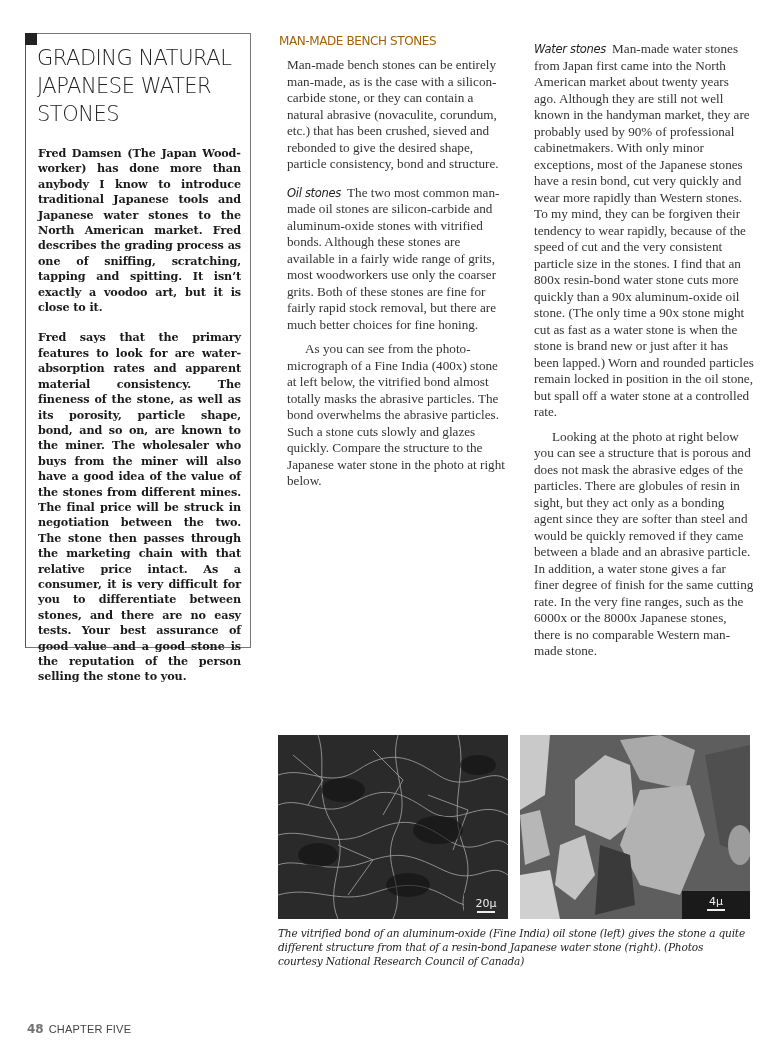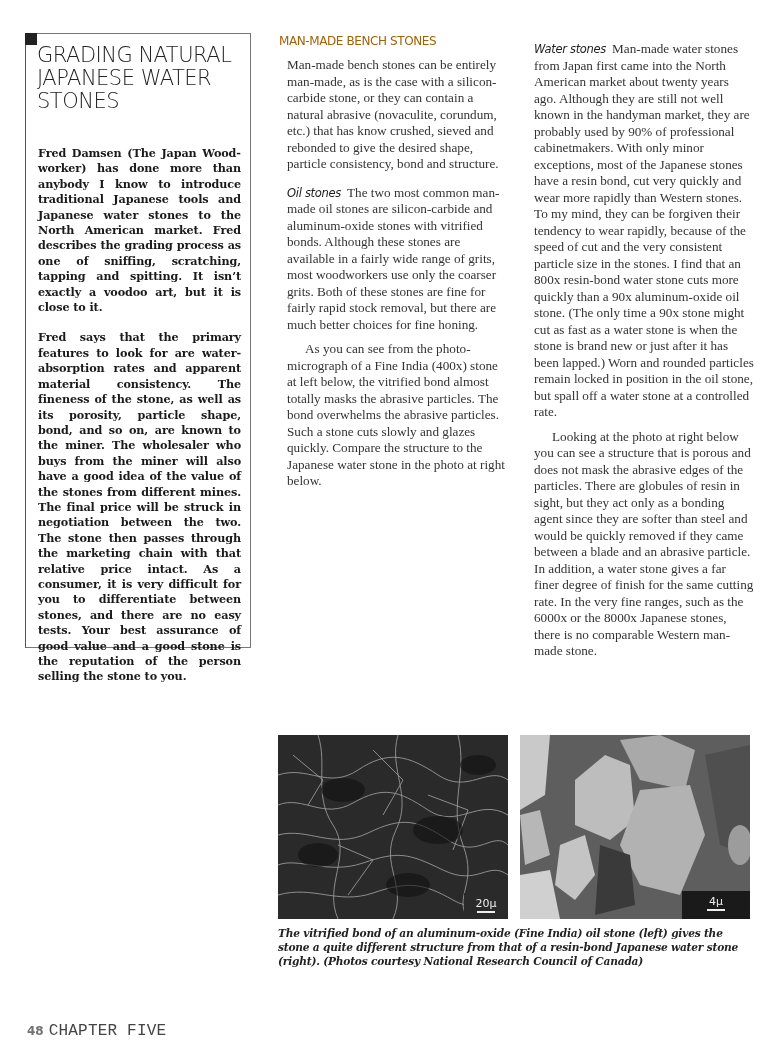--- a/index.html
+++ b/index.html
@@ -4,21 +4,21 @@
 <style>
   html, body { margin:0; padding:0; background:#fff; }
   body { width:767px; height:1050px; position:relative; overflow:hidden; color:#2a2a2a; }
   .sidebar {
     position:absolute; left:25px; top:33px; width:226px; height:615px;
     border:1px solid #777; border-left:1.5px solid #555; box-sizing:border-box;
   }
   .sidebar-marker { position:absolute; left:-1px; top:-1px; width:12px; height:12px; background:#222; }
   .sidebar-title {
     position:absolute; left:11px; top:10px; width:210px;
-    font-family:"DejaVu Sans", sans-serif; font-weight:200; font-size:21px; line-height:23px;
+    font-family:"DejaVu Sans", sans-serif; font-weight:200; font-size:21px; line-height:28px;
     color:#222; letter-spacing:-0.5px; text-transform:uppercase; font-stretch:condensed;
   }
   .sidebar-body {
     position:absolute; left:12px; top:112px; width:203px;
     font-family:"DejaVu Serif", serif; font-weight:bold; font-size:11.2px; line-height:15.4px;
     color:#1a1a1a; text-align:justify; hyphens:manual; letter-spacing:-0.1px;
   }
   .sidebar-body p { margin:0 0 15px 0; }
   .col {
     position:absolute; top:33px; width:236px;
@@ -45,42 +45,42 @@
   .scalebar {
     position:absolute; right:0; bottom:0; background:#1a1a1a; color:#eee;
     font-family:"DejaVu Sans", sans-serif; font-size:11px; text-align:center;
   }
   .photo-left .scalebar { width:44px; height:26px; background:#2a2a2a; }
   .photo-right .scalebar { width:68px; height:28px; }
   .scalebar span { display:block; padding-top:5px; line-height:12px; }
   .scalebar i { display:block; width:18px; height:1.5px; background:#eee; margin:1px auto 0; }
   .caption {
     position:absolute; left:278px; top:926px; width:470px;
-    font-family:"DejaVu Serif", serif; font-style:italic; font-weight:bold; font-size:10.6px; line-height:14px; color:#222;
+    font-family:"DejaVu Serif", serif; font-style:italic; font-weight:normal; font-size:10.6px; line-height:14px; color:#222;
     letter-spacing:-0.2px;
   }
   .footer { position:absolute; left:27px; top:1022px; font-size:12px; color:#444; }
   .footer .pgnum { font-family:"DejaVu Sans", sans-serif; font-weight:bold; color:#737373; margin-right:5px; font-size:12px; }
-  .footer .chap { font-family:Liberation Mono, monospace; font-weight:200; font-size:16px; letter-spacing:0.2px; }
+  .footer .chap { font-family:Liberation Sans, sans-serif; font-weight:200; font-size:11px; letter-spacing:0.2px; }
 </style>
 </head>
 <body>
 
 <div class="sidebar">
   <div class="sidebar-marker"></div>
   <div class="sidebar-title">Grading Natural Japanese Water Stones</div>
   <div class="sidebar-body">
     <p>Fred Damsen (The Japan Wood­worker) has done more than any­body I know to introduce tradition­al Japanese tools and Japanese water stones to the North American market. Fred describes the grading process as one of sniffing, scratch­ing, tapping and spitting. It isn’t exactly a voodoo art, but it is close to it.</p>
     <p>Fred says that the primary features to look for are water-absorption rates and apparent material consis­tency. The fineness of the stone, as well as its porosity, particle shape, bond, and so on, are known to the miner. The wholesaler who buys from the miner will also have a good idea of the value of the stones from different mines. The final price will be struck in negotiation between the two. The stone then passes through the marketing chain with that relative price intact. As a consumer, it is very dif­ficult for you to differentiate between stones, and there are no easy tests. Your best assurance of good value and a good stone is the reputation of the person selling the stone to you.</p>
   </div>
 </div>
 
 <div class="col col-2">
   <div class="section-head">Man-made bench stones</div>
-  <p>Man-made bench stones can be entirely man-made, as is the case with a silicon-carbide stone, or they can contain a natural abrasive (novaculite, corundum, etc.) that has know crushed, sieved and rebonded to give the desired shape, particle consistency, bond and structure.</p>
+  <p>Man-made bench stones can be entirely man-made, as is the case with a silicon-carbide stone, or they can contain a natural abrasive (novaculite, corundum, etc.) that has been crushed, sieved and rebonded to give the desired shape, particle consistency, bond and structure.</p>
   <p class="gap"><span class="runin">Oil stones</span><span>The two most common man-made oil stones are silicon-carbide and aluminum-oxide stones with vitrified bonds. Although these stones are available in a fairly wide range of grits, most woodworkers use only the coarser grits. Both of these stones are fine for fairly rapid stock removal, but there are much better choices for fine honing.</span></p>
   <p class="indent">As you can see from the photo­micrograph of a Fine India (400x) stone at left below, the vitrified bond almost totally masks the abrasive particles. The bond overwhelms the abrasive particles. Such a stone cuts slowly and glazes quickly. Compare the structure to the Japanese water stone in the photo at right below.</p>
 </div>
 
 <div class="col col-3">
   <p><span class="runin">Water stones</span><span>Man-made water stones from Japan first came into the North American market about twenty years ago. Although they are still not well known in the handyman market, they are probably used by 90% of profes­sional cabinetmakers. With only minor exceptions, most of the Japanese stones have a resin bond, cut very quickly and wear more rapidly than Western stones. To my mind, they can be forgiven their tendency to wear rapidly, because of the speed of cut and the very consistent particle size in the stones. I find that an 800x resin-bond water stone cuts more quickly than a 90x aluminum-oxide oil stone. (The only time a 90x stone might cut as fast as a water stone is when the stone is brand new or just after it has been lapped.) Worn and rounded particles remain locked in position in the oil stone, but spall off a water stone at a controlled rate.</span></p>
   <p class="indent">Looking at the photo at right below you can see a structure that is porous and does not mask the abrasive edges of the particles. There are globules of resin in sight, but they act only as a bonding agent since they are softer than steel and would be quickly removed if they came between a blade and an abrasive particle. In addition, a water stone gives a far finer degree of finish for the same cutting rate. In the very fine ranges, such as the 6000x or the 8000x Japanese stones, there is no comparable Western man-made stone.</p>
 </div>
 
 <div class="photo photo-left">

